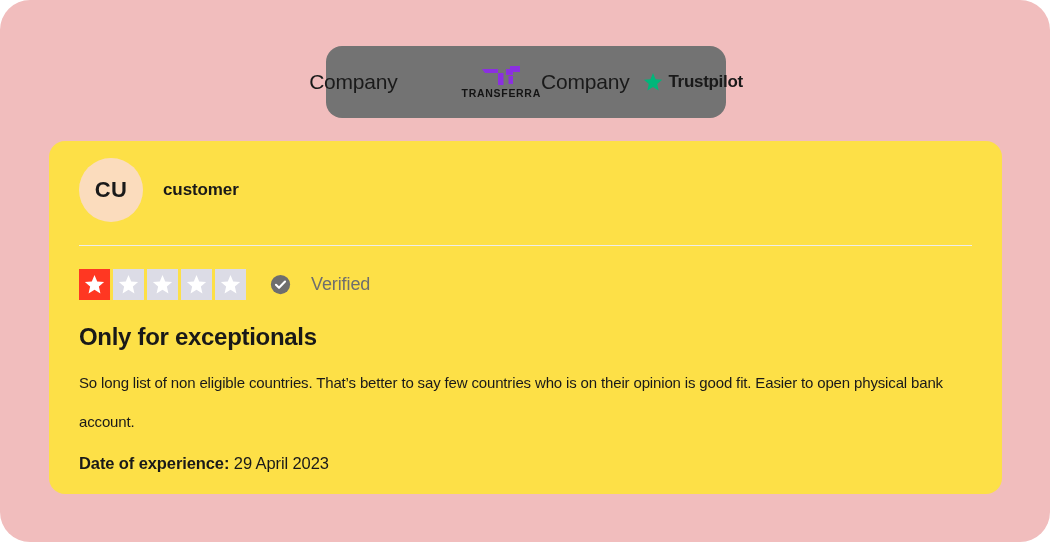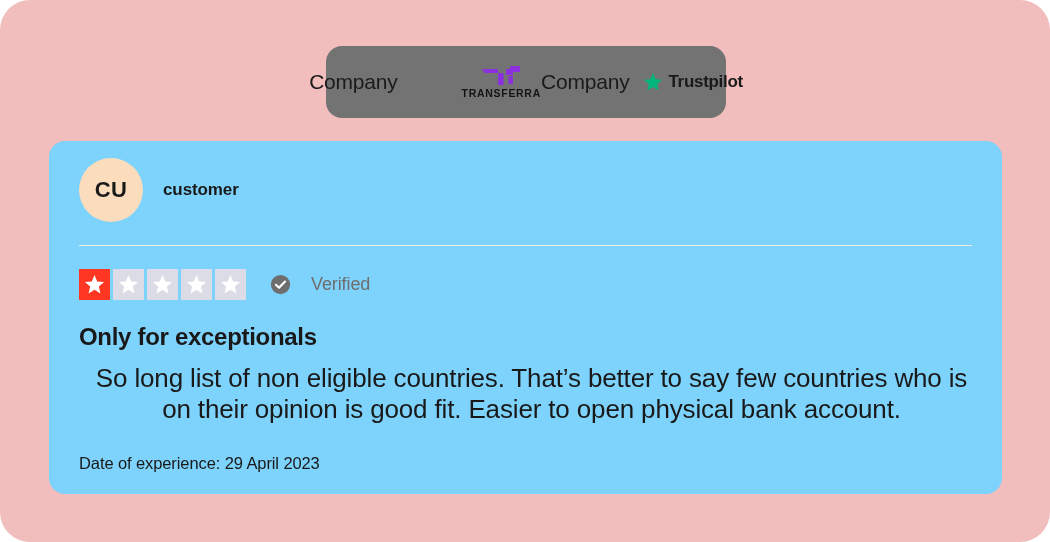--- a/index.html
+++ b/index.html
@@ -89,21 +89,21 @@
     white-space: nowrap;
   }
 
   
   .review-card {
     position: absolute;
     left: 49px;
     top: 141px;
     width: 953px;
     height: 353px;
-    background: #7dd3fc;
+    background: #fde047;
     border-radius: 16px;
     box-sizing: border-box;
   }
 
   .reviewer-row {
     position: absolute;
     left: 30px;
     top: 17px;
     display: flex;
     align-items: center;
@@ -181,36 +181,35 @@
     font-weight: bold;
     color: #191919;
     letter-spacing: -0.3px;
   }
 
   .review-body {
     position: absolute;
     left: 30px;
     top: 222px;
     width: 905px;
-    font-size: 26px;
-    line-height: 31px;
+    font-size: 15px;
+    line-height: 39px;
     color: #191919;
     letter-spacing: -0.15px;
-    text-align: center;
   }
 
   .date-line {
     position: absolute;
     left: 30px;
     top: 313px;
     font-size: 16.5px;
     color: #191919;
     letter-spacing: -0.1px;
   }
-  .date-label { font-weight: normal; }
+  .date-label { font-weight: bold; }
   .date-value { font-weight: 400; }
 </style>
 </head>
 <body>
 
 <div class="canvas">
 
   <div class="source-pill">
 
     <div class="pill-group">

